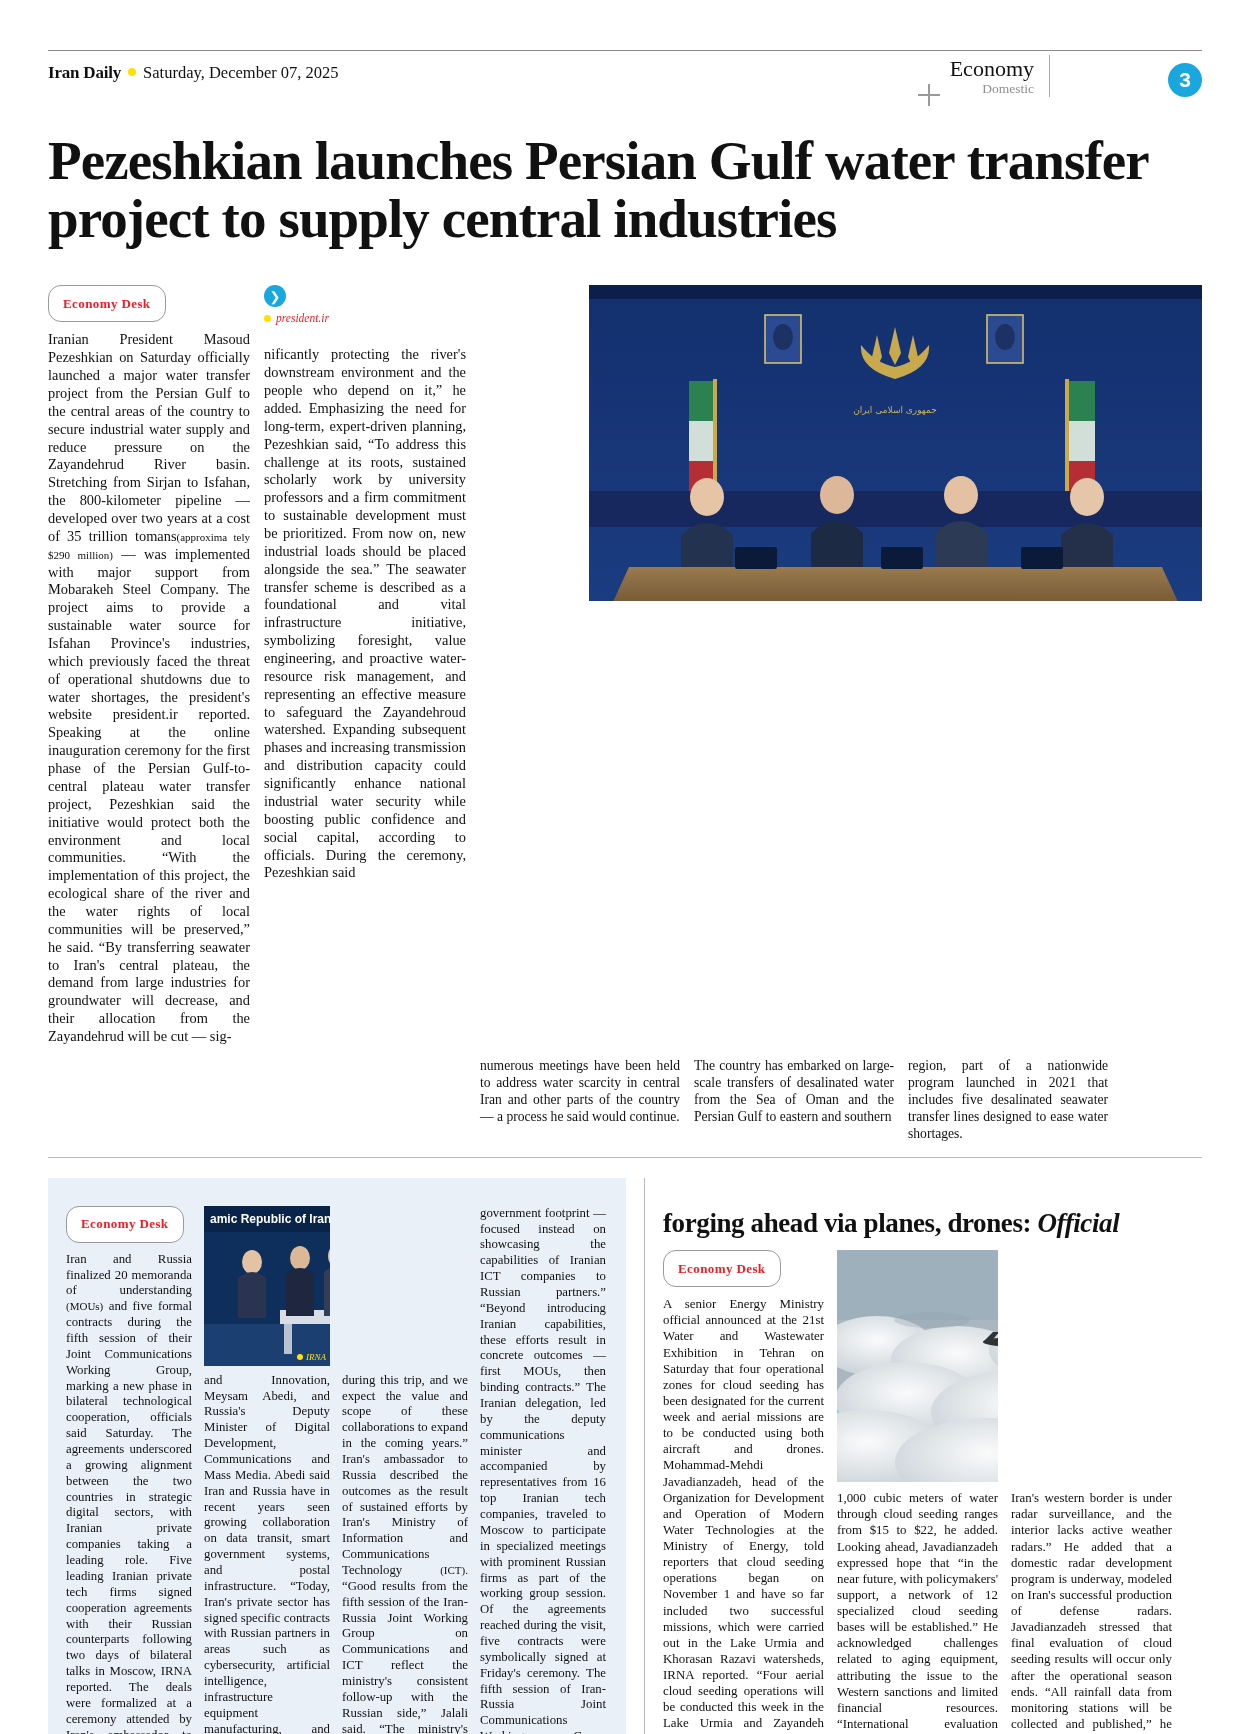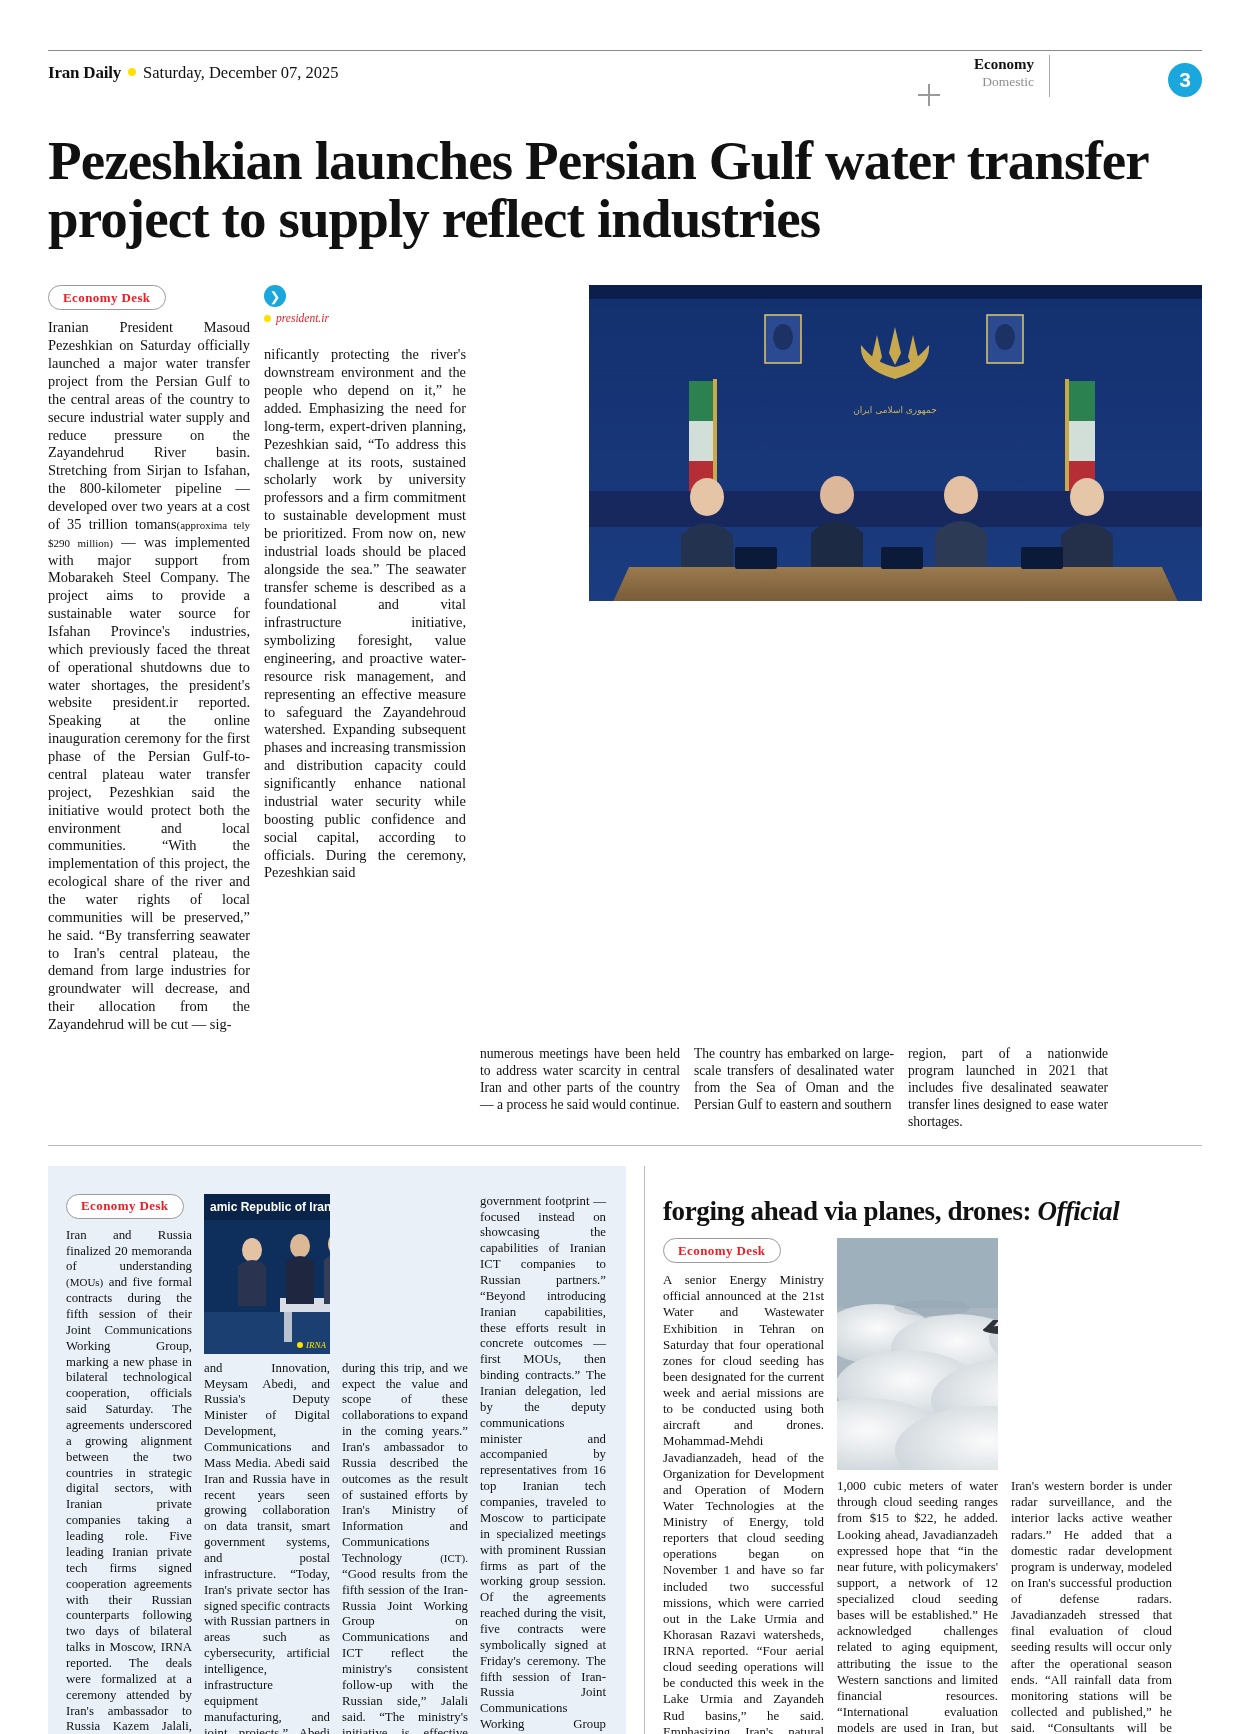--- a/index.html
+++ b/index.html
@@ -24,35 +24,35 @@
 
   
   .masthead { position:relative; margin-top:50px; border-top:1.5px solid #8b8b8b; height:58px; }
   .mast-left { position:absolute; left:0; top:12px; display:flex; align-items:baseline; gap:7px;
                font-size:16.5px; }
   .mast-brand { font-weight:bold; font-size:17px; letter-spacing:-0.2px; }
   .dot-yellow { width:8px; height:8px; border-radius:50%; background:#ffe000; display:inline-block;
                 position:relative; top:-2px; }
   .mast-date { font-size:16.5px; }
   .mast-sec { position:absolute; right:168px; top:6px; text-align:right; }
-  .mast-sec-title { font-weight:bold; font-size:15px; line-height:1.05; }
+  .mast-sec-title { font-weight:normal; font-size:22px; line-height:1.05; }
   .mast-sec-sub { font-size:13.5px; color:#8e8e8e; line-height:1.2; margin-top:1px; }
   .mast-divider { position:absolute; right:152px; top:4px; width:1.2px; height:42px; background:#a8a8a8; }
   .page-num { position:absolute; right:0; top:12px; width:34px; height:34px; border-radius:50%;
               background:#19a7dd; color:#fff; font-weight:bold; font-size:21px;
               display:flex; align-items:center; justify-content:center;
               font-family:"Liberation Sans", sans-serif; }
 
   
   .lead-headline { margin-top:24px; font-size:55px; line-height:1.06; font-weight:bold;
                    letter-spacing:-0.9px; }
 
   
   .desk-badge { display:inline-flex; align-items:center; justify-content:center;
-                border:1px solid #9a9a9a; border-radius:13px; height:25px; padding:0 14px;
+                border:1px solid #9a9a9a; border-radius:13px; height:37px; padding:0 14px;
                 color:#ee1c25; font-weight:bold; font-size:13px; letter-spacing:0.4px;
                 font-family:"Liberation Serif", serif; background:#fff; }
 
   
   .lead-wrap { margin-top:18px; position:relative; }
   .lead-top { display:flex; gap:14px; }
   .lead-col { width:202px; }
   .colbody { font-size:14.4px; line-height:1.24; text-align:justify; hyphens:auto; }
   .small-note { font-size:11px; }
 
@@ -108,21 +108,21 @@
       <span class="mast-date">Saturday, December 07, 2025</span>
     </div>
     <div class="mast-sec">
       <div class="mast-sec-title">Economy</div>
       <div class="mast-sec-sub">Domestic</div>
     </div>
     <div class="mast-divider"></div>
     <div class="page-num">3</div>
   </div>
 
-  <h1 class="lead-headline">Pezeshkian launches Persian Gulf water transfer project to supply reflect industries</h1>
+  <h1 class="lead-headline">Pezeshkian launches Persian Gulf water transfer project to supply central industries</h1>
 
   <div class="lead-wrap">
 
     <div class="lead-photo">
       <svg width="613" height="400" viewBox="0 0 613 400" preserveAspectRatio="none">
         <defs>
           <linearGradient id="wallg" x1="0" y1="0" x2="0" y2="1">
             <stop offset="0%" stop-color="#13306e"></stop>
               <stop offset="100%" stop-color="#1e3f86"></stop>
           </linearGradient>

